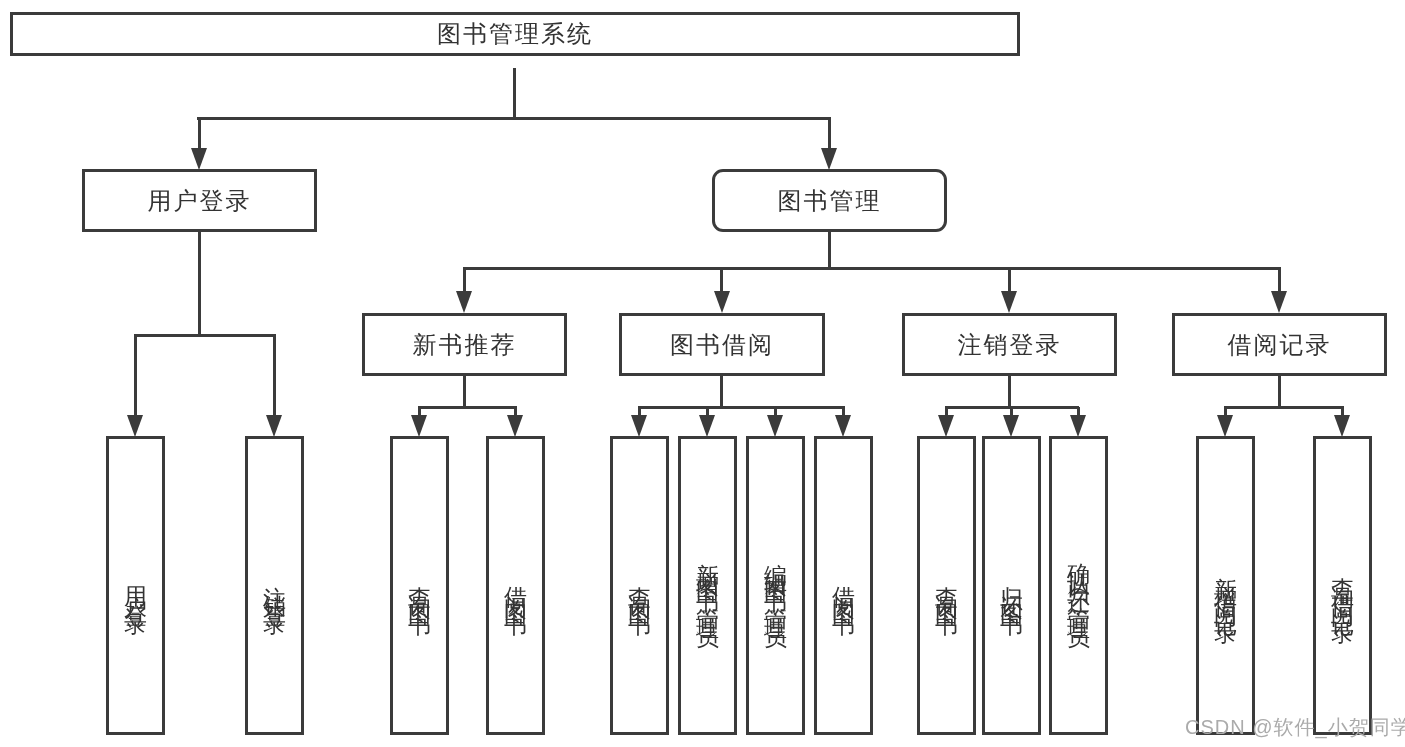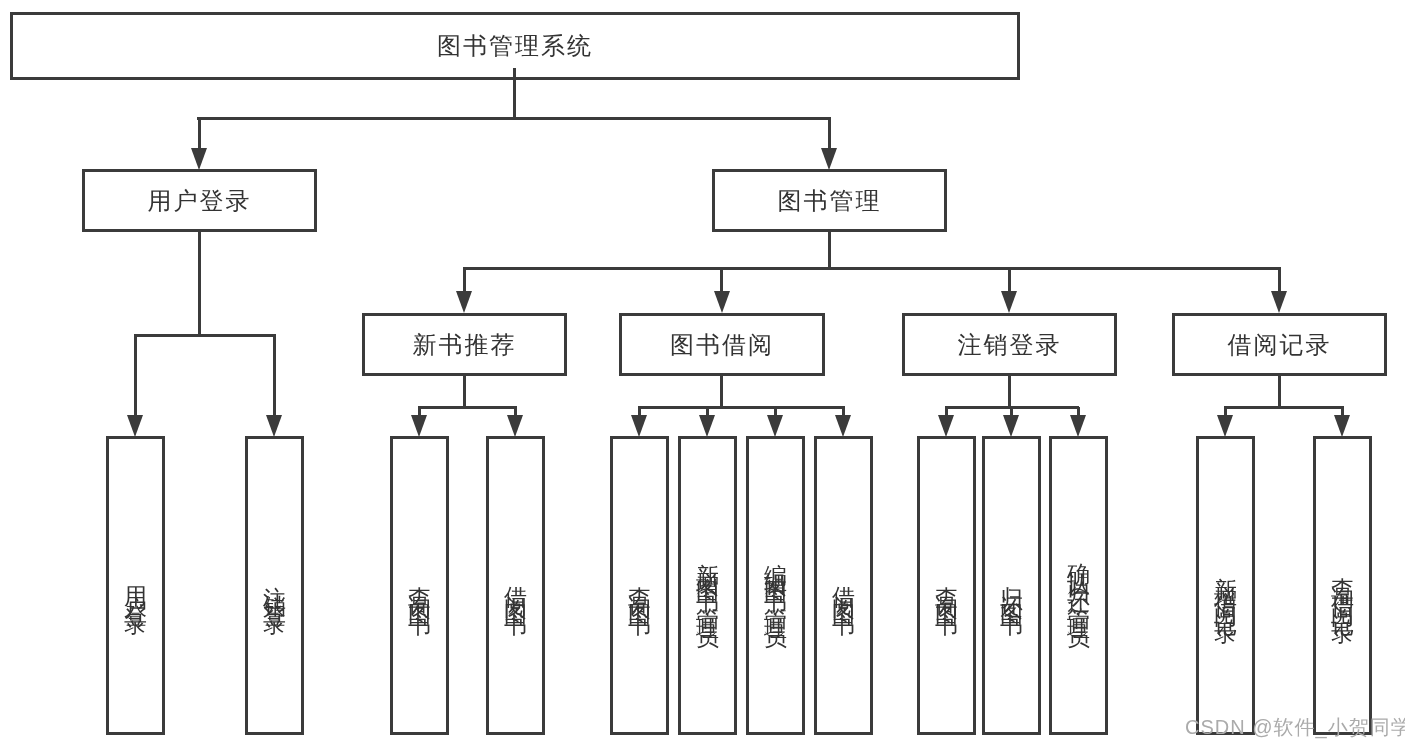--- a/index.html
+++ b/index.html
@@ -53,35 +53,35 @@
     color: var(--wm);
     z-index: 10;
     white-space: nowrap;
   }
 </style>
 </head>
 <body>
 
 <div id="stage">
 
-  <div class="box hbox" style="left:10px; top:12px; width:1010px; height:68px;">
+  <div class="box hbox" style="left:10px; top:12px; width:1010px; height:44px;">
     <span>图书管理系统</span>
   </div>
 
   <div class="vline" style="left:513px; top:68px; height:50px;"></div>
   <div class="hline" style="left:197px; top:117px; width:634px;"></div>
   <div class="vline" style="left:198px; top:118px; height:33px;"></div>
   <div class="arrow" style="left:191px; top:148px;"></div>
   <div class="vline" style="left:828px; top:118px; height:33px;"></div>
   <div class="arrow" style="left:821px; top:148px;"></div>
 
   <div class="box hbox" style="left:82px; top:169px; width:235px; height:63px;">
     <span>用户登录</span>
   </div>
-  <div class="box hbox" style="left:712px; top:169px; width:235px; height:63px;">
+  <div class="box hbox" style="left:712px; top:169px; width:235px; height:63px;border-radius:11px;">
     <span>图书管理</span>
   </div>
 
   <div class="vline" style="left:198px; top:232px; height:103px;"></div>
   <div class="hline" style="left:134px; top:334px; width:142px;"></div>
   <div class="vline" style="left:134px; top:335px; height:82px;"></div>
   <div class="arrow" style="left:127px; top:415px;"></div>
   <div class="vline" style="left:273px; top:335px; height:82px;"></div>
   <div class="arrow" style="left:266px; top:415px;"></div>
 

